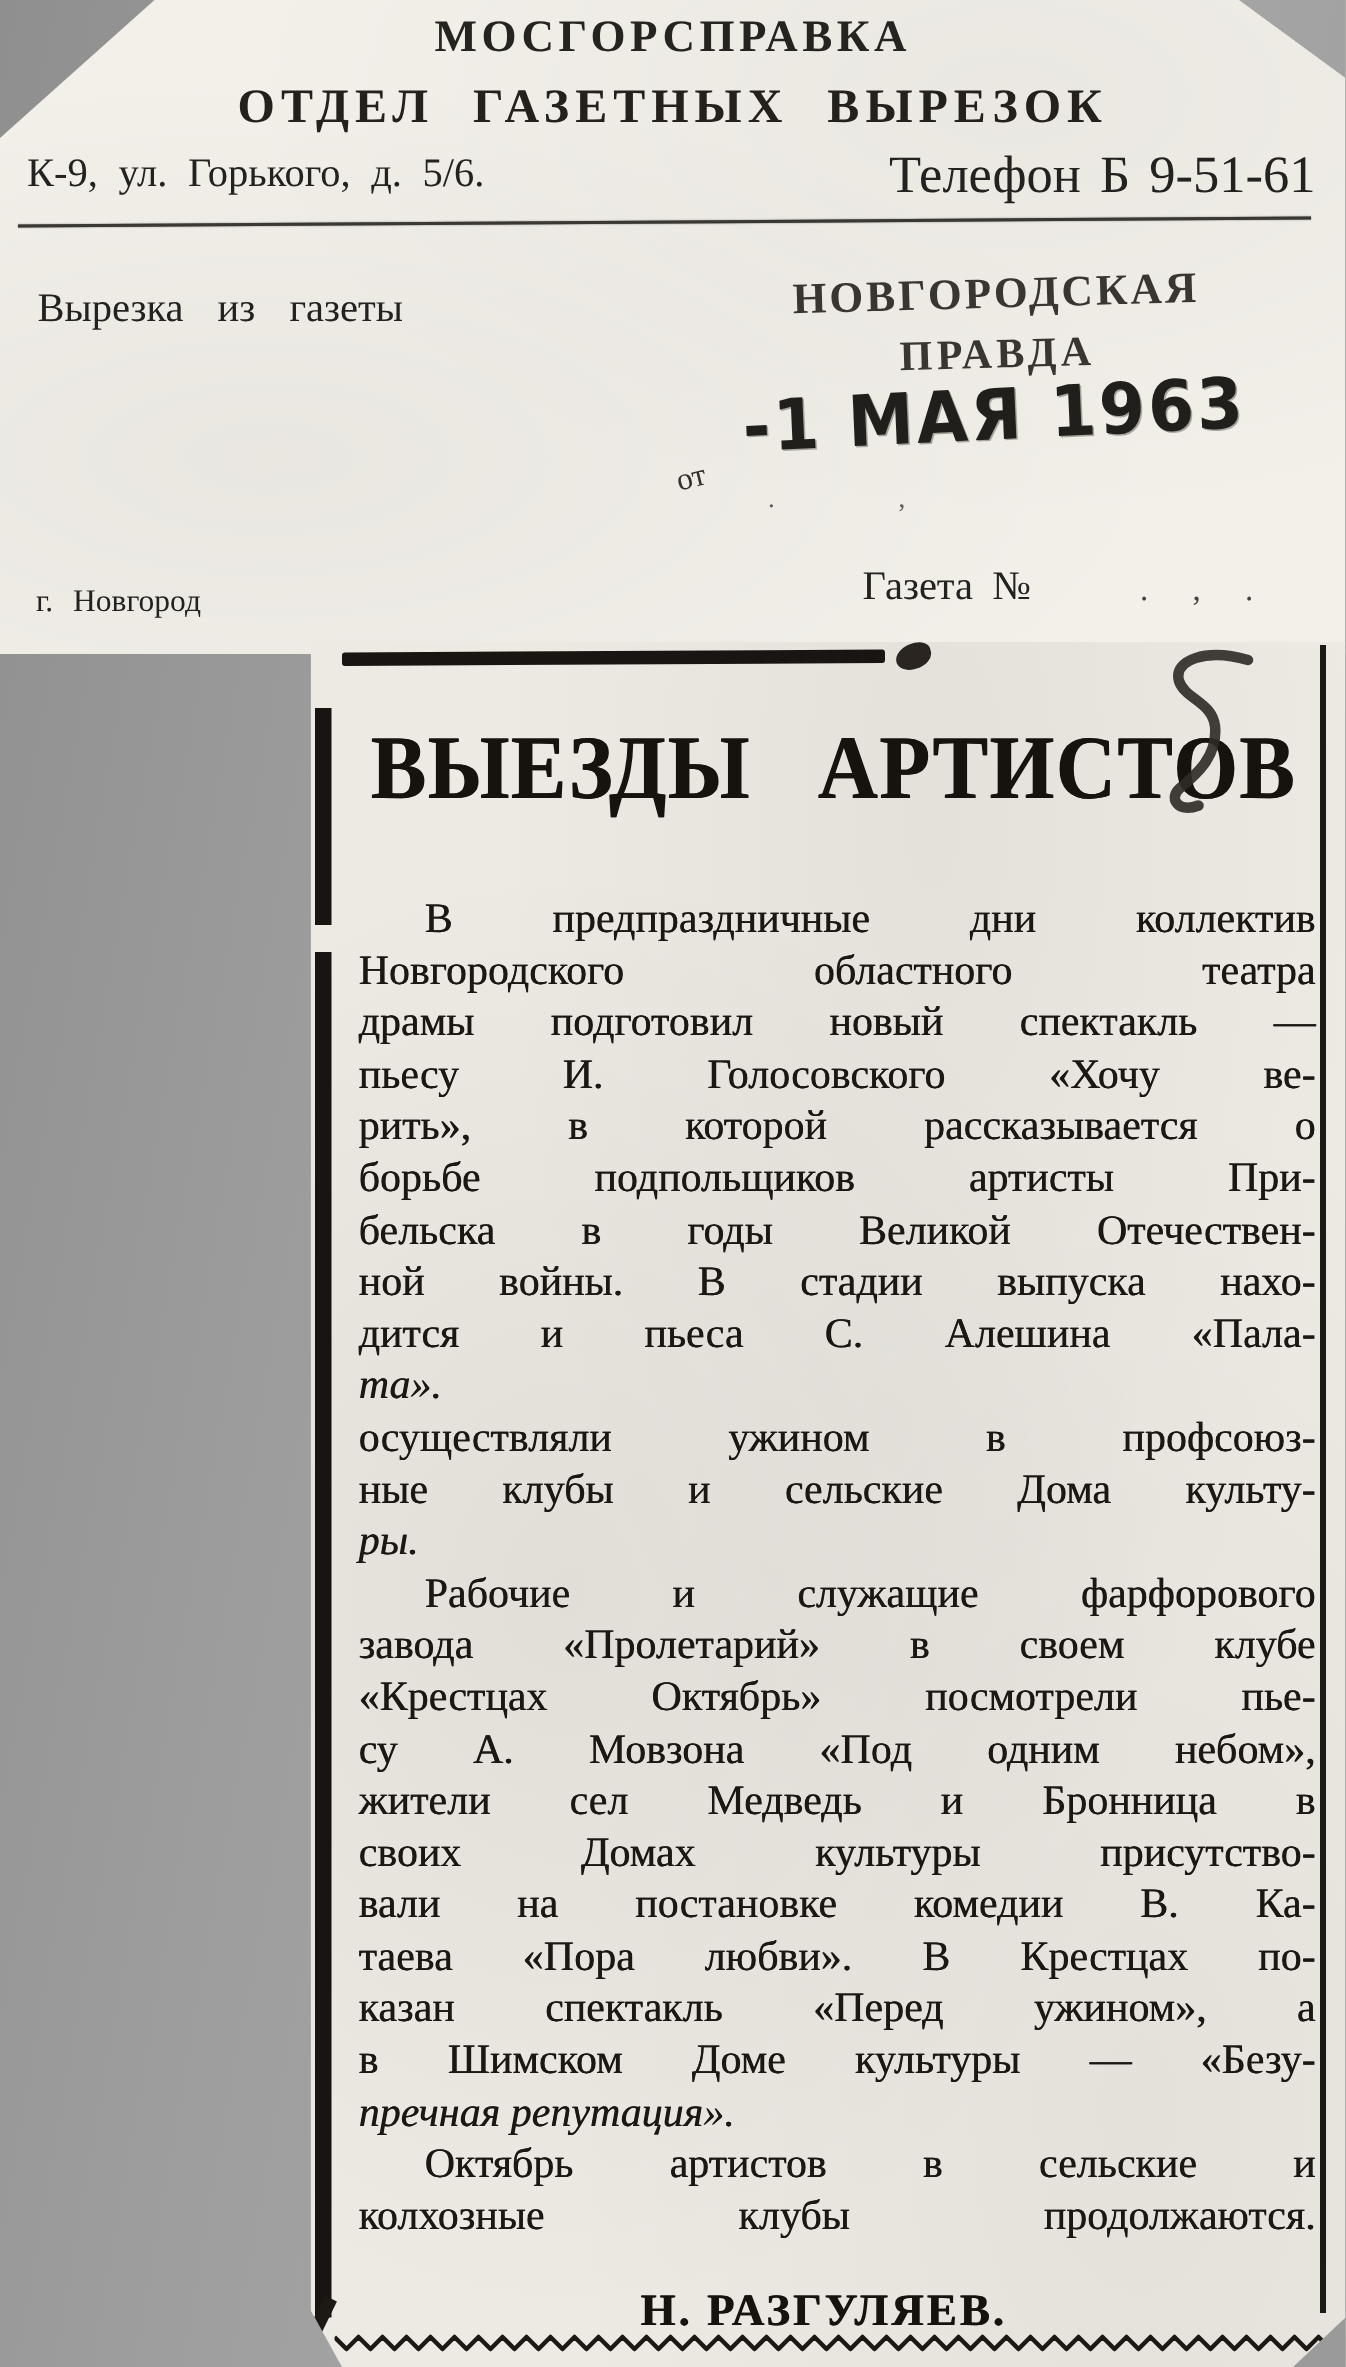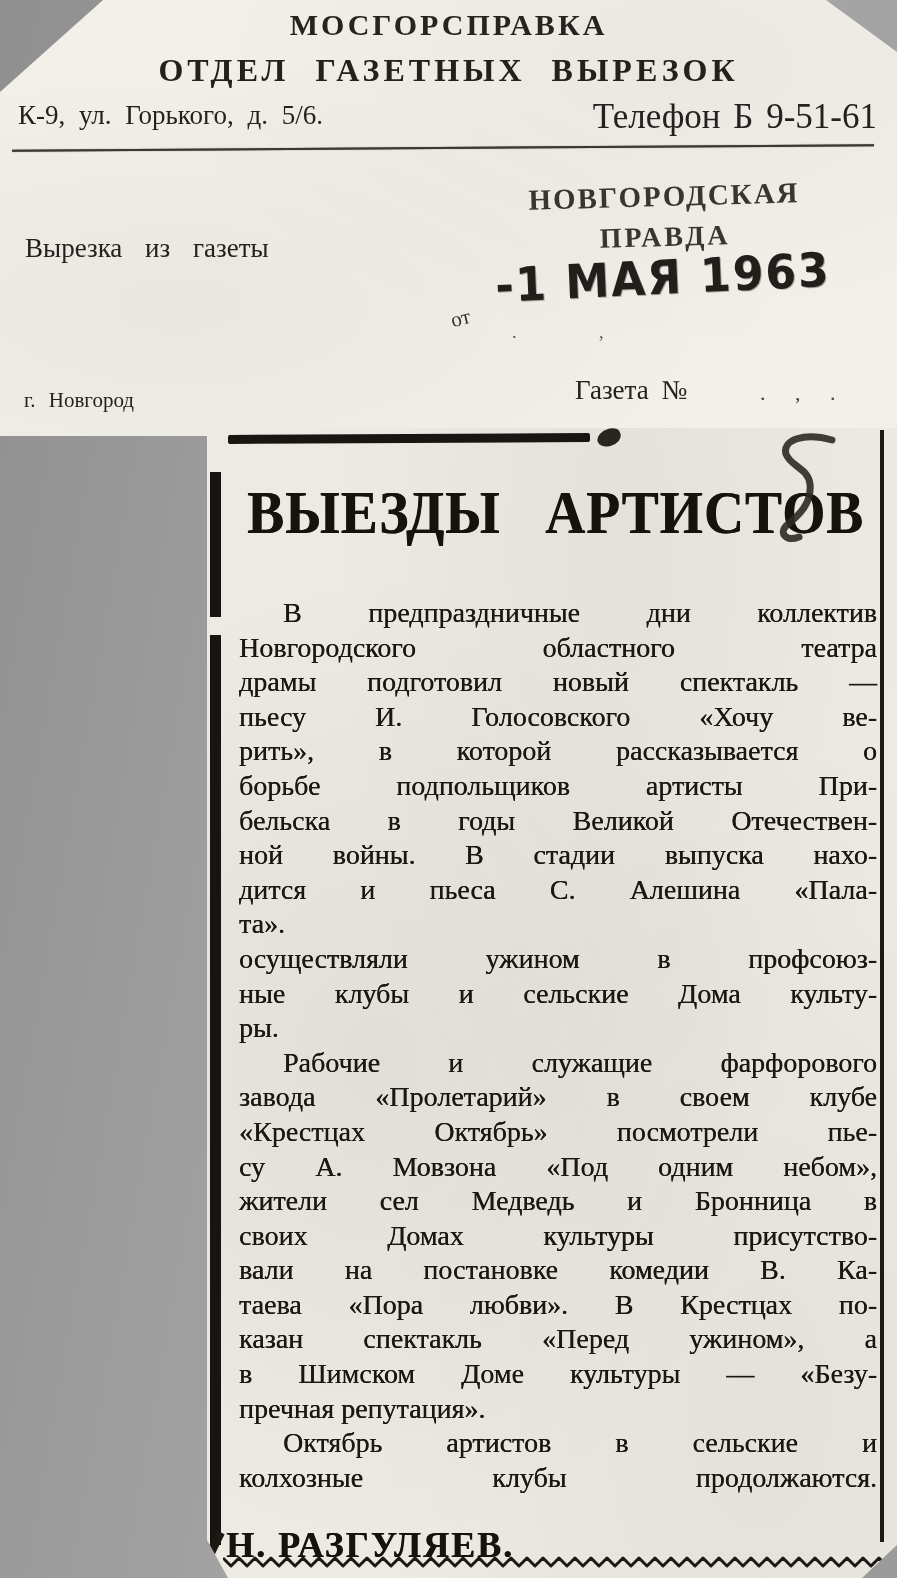--- a/index.html
+++ b/index.html
@@ -18,21 +18,21 @@
       #f2f0e9;
     clip-path:polygon(103px 0, 826px 0, 897px 52px, 897px 436px, 0 436px, 0 92px);
   }
   .card * { position:absolute; }
   .org  { top:8px;  left:0; width:100%; text-align:center; font-weight:bold; font-size:30px; letter-spacing:3px; color:#262420; }
   .dept { top:52px; left:0; width:100%; text-align:center; font-weight:bold; font-size:32px; letter-spacing:4px; word-spacing:14px; color:#24211d; }
   .addr  { top:100px; left:18px;  font-size:27px; word-spacing:7px; }
   .phone { top:97px;  right:20px; font-size:35px; word-spacing:4px; }
   .rule  { top:147px; left:12px; width:862px; height:2px; background:#3b3833; transform:rotate(-0.35deg);
            box-shadow:0 0 1px #555; }
-  .clip-label { top:190px; left:25px; font-size:27px; word-spacing:16px;margin-top:43px; }
+  .clip-label { top:190px; left:25px; font-size:27px; word-spacing:16px; }
   .np-stamp { top:180px; left:492px; width:345px; text-align:center; transform:rotate(-1.6deg);
               font-weight:bold; color:#393530; }
   .np-stamp .l1 { position:static; display:block; font-size:29px; letter-spacing:2px; }
   .np-stamp .l2 { position:static; display:block; font-size:28px; letter-spacing:3px; margin-top:8px; }
   .ot { top:306px; left:451px; font-size:21px; transform:rotate(-14deg); color:#33302c; }
   .date-stamp { top:258px; left:494px; font-size:47px; font-weight:bold;
                 font-family:"DejaVu Sans", sans-serif; letter-spacing:2px; white-space:nowrap;
                 transform:scaleX(0.94) rotate(-2.6deg); transform-origin:left top; color:#211f1c;
                 text-shadow:1px 1px 0 rgba(33,31,28,0.35); }
   .date-dots { top:322px; left:512px; font-size:18px; word-spacing:78px; color:#5c5954; }
@@ -57,22 +57,22 @@
   .left-bar-tail { left:-1px; top:1102px; width:9px; height:46px; background:#1c1914; transform:rotate(26deg); }
   .right-line { left:673px; top:2px; width:4px; height:1112px; background:#1c1a17; }
   .headline { left:40px; top:50px; width:612px; font-size:56px; font-weight:bold; white-space:nowrap;
               letter-spacing:1px; word-spacing:30px; color:#16130f; transform:scale(0.99,1.08);
               transform-origin:left top; text-shadow:0.5px 0 0 #16130f; }
   .hand-mark { left:545px; top:4px; }
   .article { left:32px; top:168px; width:638px; font-size:28px; line-height:34.6px; color:#1b1814;
              text-shadow:0.3px 0 0 currentColor; }
   .article-line { text-align:justify; text-align-last:justify; height:34.6px; }
   .article-line.indent { padding-left:44px; }
-  .article-line.last { text-align-last:left; }
-  .signature { left:19px; top:1096px; width:620px; text-align:left; font-size:36px; font-weight:bold;
+  .article-line.last { text-align-last:left;font-style:italic; }
+  .signature { left:32px; top:1096px; width:620px; text-align:center; font-size:30px; font-weight:bold;
                letter-spacing:2px; color:#16130f; text-shadow:0.5px 0 0 #16130f; }
   .zigzag { left:16px; top:1126px; }
 </style>
 </head>
 <body>
 
 <div class="page">
 
   <div class="card">
     <div class="org">МОСГОРСПРАВКА</div>

